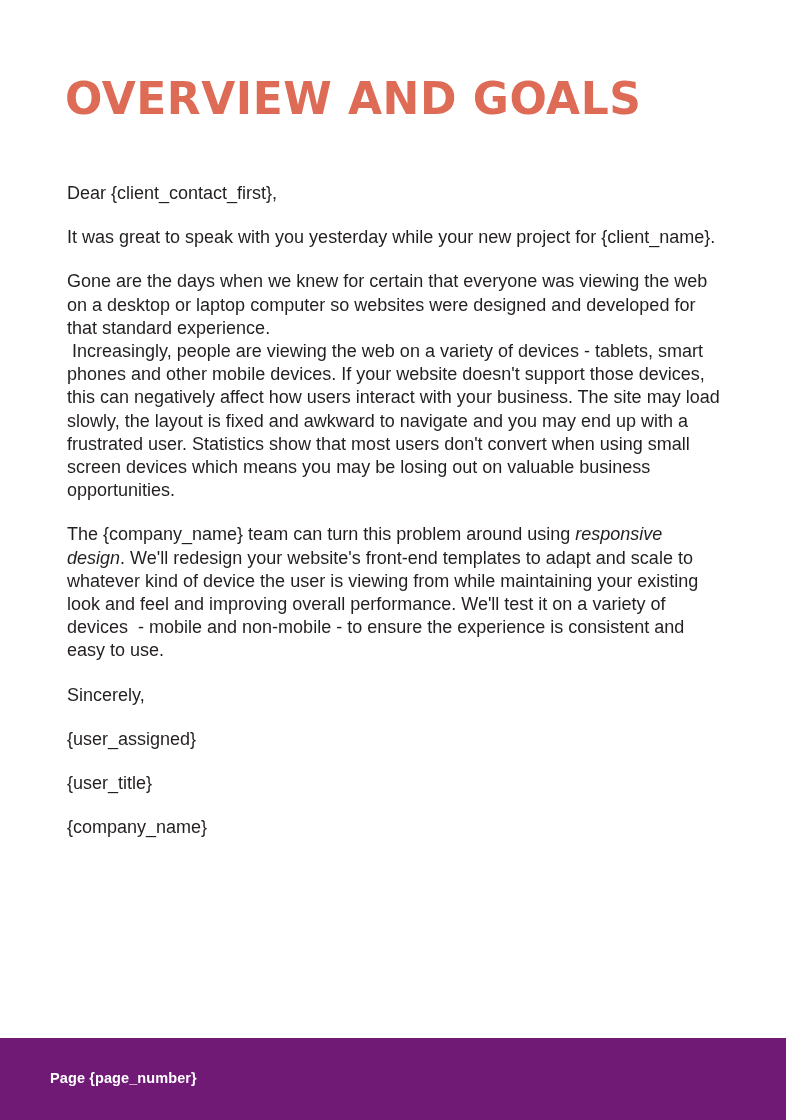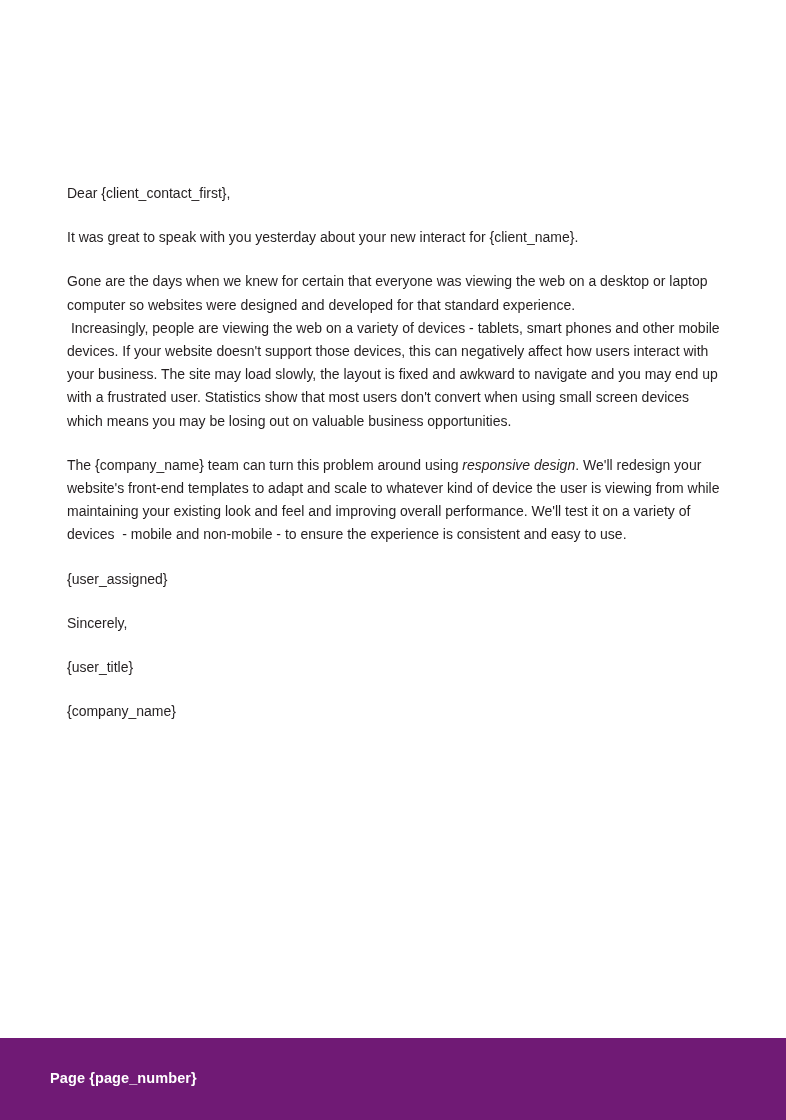--- a/index.html
+++ b/index.html
@@ -35,21 +35,21 @@
     white-space: nowrap;
   }
 
   
   .body-content {
     position: absolute;
     left: 67px;
     top: 182px;
     width: 655px;
     font-family: "Liberation Sans", "DejaVu Sans", sans-serif;
-    font-size: 14px;
+    font-size: 18px;
     line-height: 23.2px;
     color: #231f20;
     text-align: left;
   }
 
   .body-content p {
     margin: 0 0 21px 0;
     white-space: pre-wrap;
   }
 
@@ -86,36 +86,37 @@
     line-height: 18px;
     color: #ffffff;
     letter-spacing: 0.1px;
   }
 </style>
 </head>
 <body>
 
 <div class="page">
 
+  <h1 class="doc-title">OVERVIEW AND GOALS</h1>
 
   <div class="body-content">
 
     <p>Dear {client_contact_first},</p>
 
-    <p>It was great to speak with you yesterday about your new interact for {client_name}.</p>
+    <p>It was great to speak with you yesterday while your new project for {client_name}.</p>
 
     <p>Gone are the days when we knew for certain that everyone was viewing the web on a desktop or laptop computer so websites were designed and developed for that standard experience.
  Increasingly, people are viewing the web on a variety of devices - tablets, smart phones and other mobile devices. If your website doesn't support those devices, this can negatively affect how users interact with your business. The site may load slowly, the layout is fixed and awkward to navigate and you may end up with a frustrated user. Statistics show that most users don't convert when using small screen devices which means you may be losing out on valuable business opportunities.</p>
 
     <p><span>The {company_name} team can turn this problem around using </span><span class="para-em">responsive design</span><span>. We'll redesign your website's front-end templates to adapt and scale to whatever kind of device the user is viewing from while maintaining your existing look and feel and improving overall performance. We'll test it on a variety of devices  - mobile and non-mobile - to ensure the experience is consistent and easy to use.</span></p>
 
 
+    <p class="sig-line">Sincerely,</p>
+
     <p class="sig-line">{user_assigned}</p>
-
-    <p class="sig-line">Sincerely,</p>
 
     <p class="sig-line">{user_title}</p>
 
     <p class="sig-line">{company_name}</p>
 
   </div>
 
   <div class="page-footer">
     <p class="footer-text">Page {page_number}</p>
   </div>

